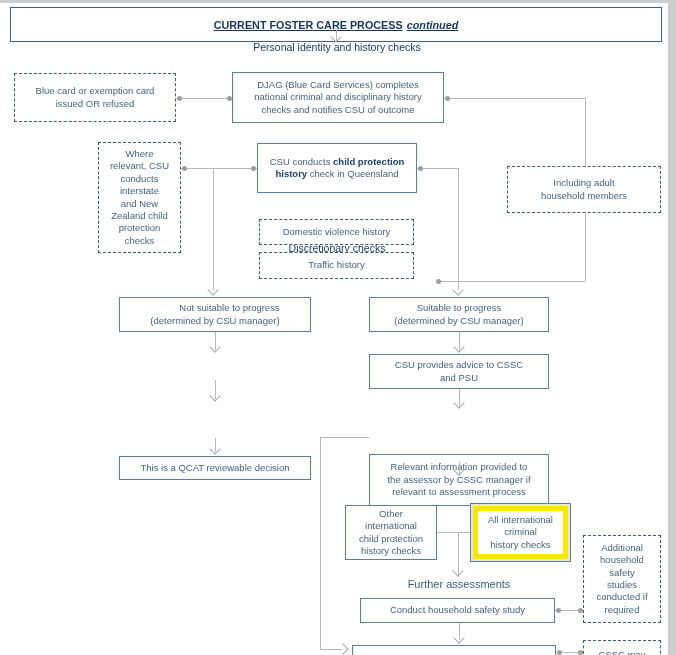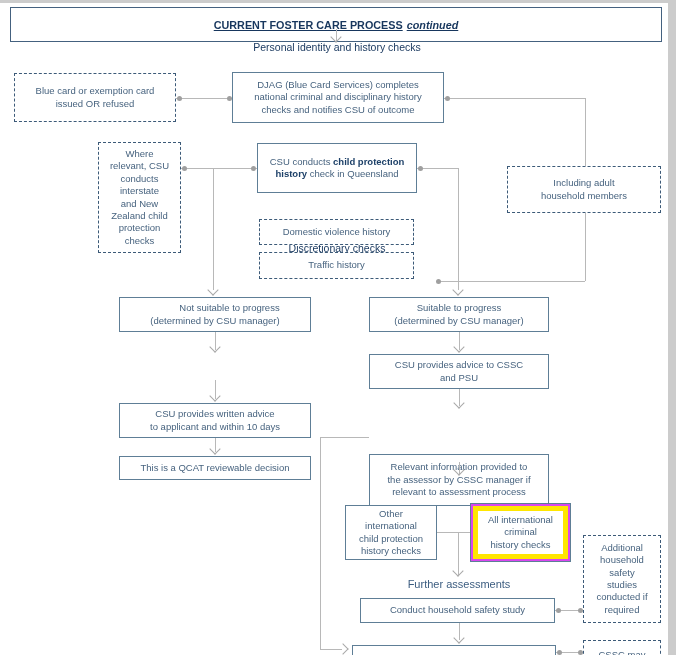--- a/index.html
+++ b/index.html
@@ -11,21 +11,21 @@
     text-align:center;font-size:9.5px;line-height:1.3;color:#47637f;background:#fff;white-space:pre-line;}
   .box{border:1px solid #5e7e96;}
   .dashed{border:1px dashed #3c5a78;}
   .titlebox{position:absolute;box-sizing:border-box;border:1.5px solid #44617f;display:flex;align-items:center;
     justify-content:center;font-size:10.8px;font-weight:bold;color:#17365d;background:#fff;}
   .titlebox i{margin-left:4px;}
   .heading{position:absolute;text-align:center;font-weight:normal;font-size:10.5px;color:#17365d;}
   .heading2{position:absolute;text-align:center;font-size:11px;color:#3c5d80;}
   .b{font-weight:bold;color:#1d4068;}
   
-  .hl-outer{position:absolute;box-sizing:border-box;border:1px solid #5e7e96;background:#d946ef;padding:2px;}
+  .hl-outer{position:absolute;box-sizing:border-box;border:1px solid #5e7e96;background:#e5e5e5;padding:2px;}
   .hl-inner{box-sizing:border-box;width:100%;height:100%;border:5px solid #ffe600;display:flex;align-items:center;
     justify-content:center;text-align:center;font-size:9.5px;line-height:1.3;color:#47637f;white-space:pre-line;background:#fff;}
   
   .hline{position:absolute;height:1px;background:#b8b8b8;}
   .vline{position:absolute;width:1px;background:#b8b8b8;}
   .dot{position:absolute;width:5px;height:5px;border-radius:50%;background:#9f9f9f;}
   .chev{position:absolute;width:7px;height:7px;border-right:1.4px solid #a8a8a8;border-bottom:1.4px solid #a8a8a8;}
   .chev.down{transform:rotate(45deg);}
   .chev.right{transform:rotate(-45deg);}
 </style>
@@ -69,22 +69,20 @@
   <div class="dashed" style="left:259px;top:219px;width:155px;height:26px;">Domestic violence history</div>
   <div class="dashed" style="left:259px;top:252px;width:155px;height:27px;">Traffic history</div>
 
   <div class="box" style="left:119px;top:297px;width:192px;height:35px;text-align:right;">
     <span><span>Not suitable to progress</span><br><span>(determined by CSU manager)</span></span>
   </div>
   <div class="box" style="left:369px;top:297px;width:180px;height:35px;">
     <span><span>Suitable to progress</span><br><span>(determined by CSU manager)</span></span>
   </div>
 
-  <div class="box" style="left:119px;top:403px;width:192px;height:35px;">CSU provides written advice
-to applicant and within 10 days</div>
   <div class="box" style="left:119px;top:456px;width:192px;height:24px;">This is a QCAT reviewable decision</div>
 
   <div class="box" style="left:369px;top:354px;width:180px;height:35px;">CSU provides advice to CSSC
 and PSU</div>
   <div class="box" style="left:369px;top:410px;width:180px;height:52px;margin-top:44px;">Relevant information provided to
 the assessor by CSSC manager if
 relevant to assessment process</div>
 
   <div class="box" style="left:345px;top:505px;width:92px;height:55px;">Other
 international

